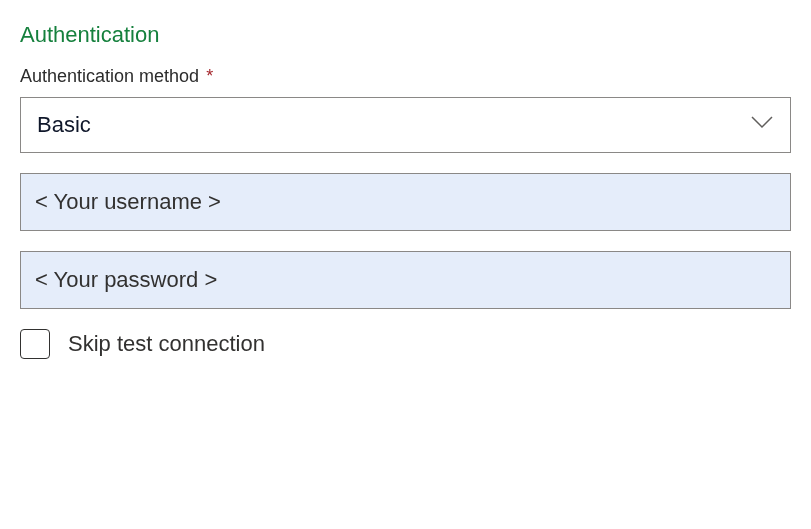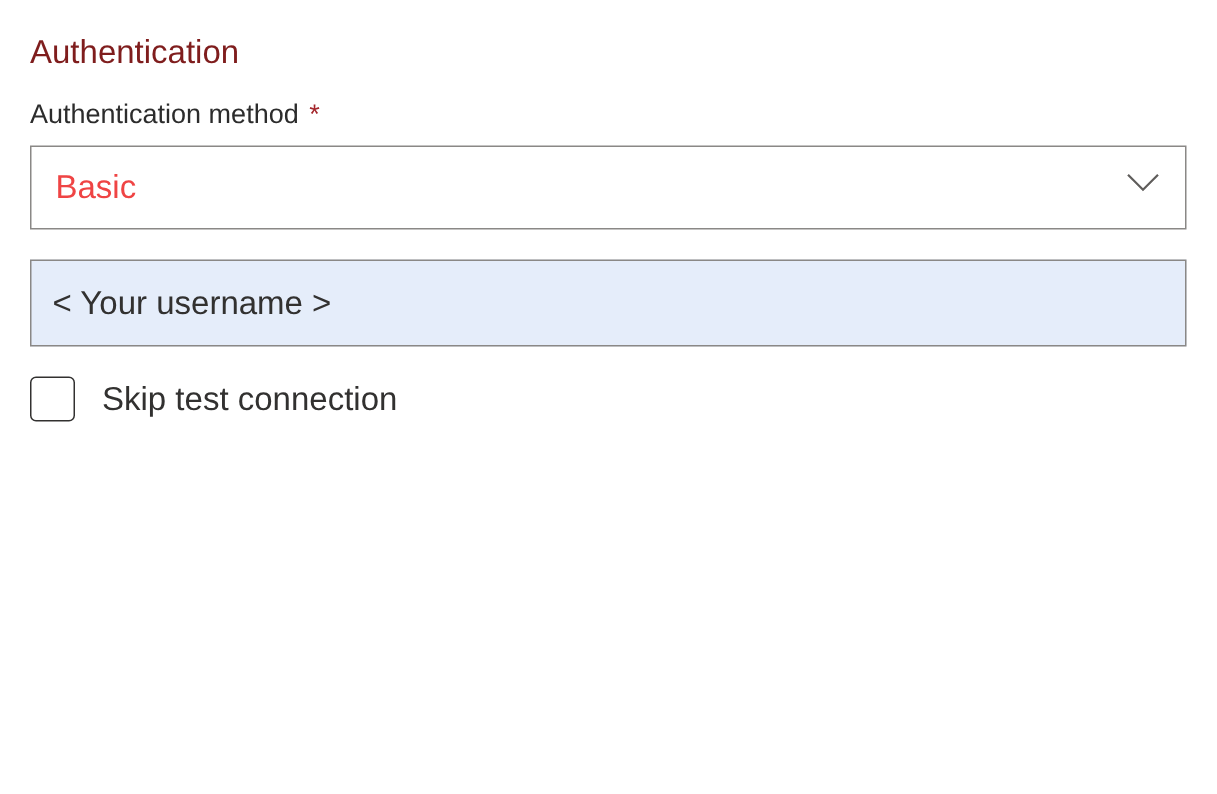--- a/index.html
+++ b/index.html
@@ -10,21 +10,21 @@
     body {
       font-family: "Segoe UI", -apple-system, BlinkMacSystemFont, sans-serif;
       background: #ffffff;
       padding: 22px 20px;
       width: 811px;
       color: #323130;
     }
     .section-title {
       font-size: 22px;
       font-weight: 400;
-      color: #7f1d1d;
+      color: #15803d;
       margin-bottom: 18px;
     }
     .field-group {
       margin-bottom: 20px;
     }
     .field-label {
       font-size: 18px;
       font-weight: 400;
       color: #2c2c2c;
       margin-bottom: 10px;
@@ -38,21 +38,21 @@
       position: relative;
       width: 100%;
     }
     .select-input {
       width: 100%;
       height: 56px;
       border: 1px solid #8a8886;
       background: #ffffff;
       font-size: 22px;
       padding: 0 16px;
-      color: #ef4444;
+      color: #0f172a;
       appearance: none;
       cursor: pointer;
       display: flex;
       align-items: center;
     }
     .chevron {
       position: absolute;
       right: 18px;
       top: 50%;
       transform: translateY(-50%);
@@ -113,19 +113,20 @@
         </svg>
       </span>
     </div>
   </div>
 
   <div class="field-group">
     <input type="text" class="text-input" value="&lt; Your username &gt;" style="">
   </div>
 
   <div class="field-group">
+    <input type="text" class="text-input" value="&lt; Your password &gt;" style="">
   </div>
 
   <div class="checkbox-row">
     <div class="checkbox"></div>
     <label class="checkbox-label">Skip test connection</label>
   </div>
 </div>
 
 </body></html>

